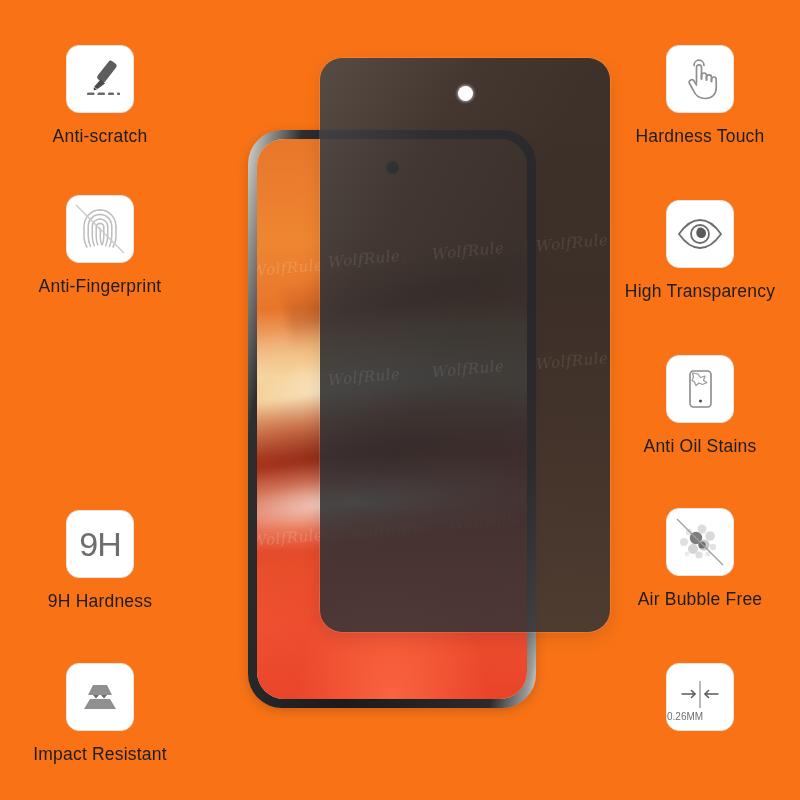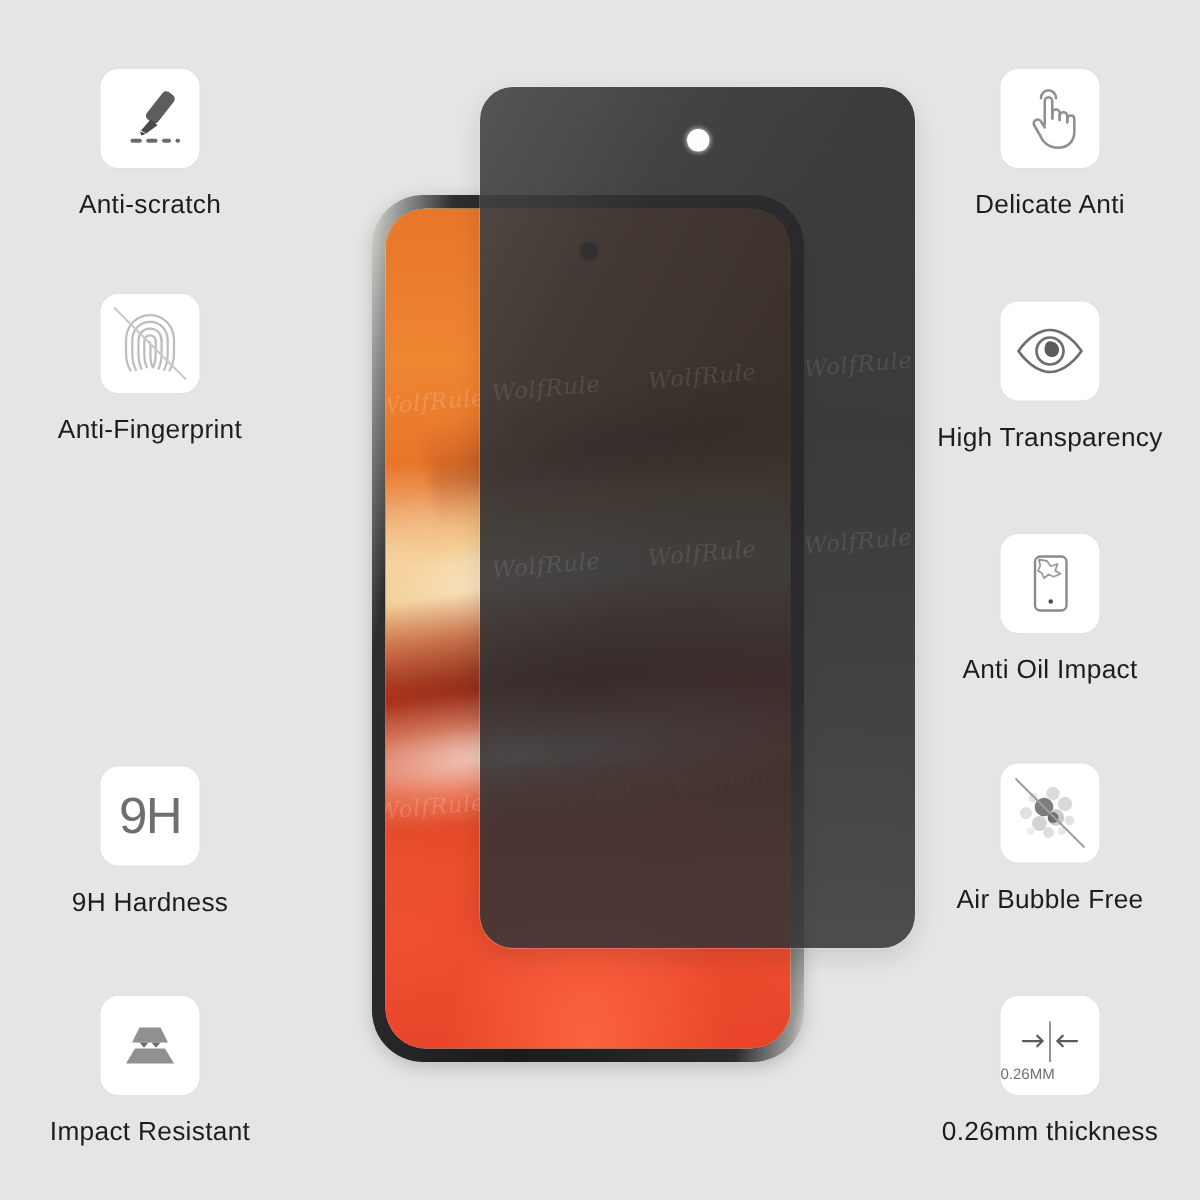--- a/index.html
+++ b/index.html
@@ -12,21 +12,21 @@
     height: 800px;
     font-family: "Liberation Sans", sans-serif;
     overflow: hidden;
     position: relative;
   }
 
   #stage {
     position: relative;
     width: 800px;
     height: 800px;
-    background: #e5e5e5;
+    background: #f97316;
     overflow: hidden;
   }
 
   
   .feature-col {
     position: absolute;
     top: 0;
     width: 200px;
     height: 800px;
   }
@@ -336,21 +336,21 @@
         <svg width="52" height="52" viewBox="0 0 52 52">
           <g fill="none" stroke="#8f8f8f" stroke-width="1.7" stroke-linecap="round" stroke-linejoin="round">
             <path d="M20,12.5 C20,9.5 22.2,7.2 25,7.2 C27.8,7.2 30,9.5 30,12.5"></path>
             <path d="M22.5,30 L22.5,14.5 C22.5,12.9 23.6,11.8 25,11.8 C26.4,11.8 27.5,12.9 27.5,14.5 L27.5,26"></path>
             <path d="M27.5,26 L27.5,22.5 C27.5,21.1 28.6,20 30,20 C31.4,20 32.5,21.1 32.5,22.5 L32.5,27"></path>
             <path d="M32.5,27 L32.5,24.3 C32.5,22.9 33.6,21.8 35,21.8 C36.4,21.8 37.5,22.9 37.5,24.3 L37.5,28.5"></path>
             <path d="M37.5,28.5 L37.5,26.5 C37.5,25.1 38.6,24 40,24 C41.4,24 42.2,25.1 42.2,26.5 L42.2,35 C42.2,41 38,45.5 31.5,45.5 C25,45.5 21,41.5 19.5,37.5 L15.5,30.5 C14.7,29 15.3,27.6 16.7,27 C18,26.4 19.4,26.9 20.2,28.2 L22.5,32"></path>
           </g>
         </svg>
       </div>
-      <div class="feature-label">Delicate Anti</div>
+      <div class="feature-label">Hardness Touch</div>
     </div>
 
     <div class="feature" style="top:200px">
       <div class="icon-box">
         <svg width="54" height="54" viewBox="0 0 54 54">
           <path d="M6,27 C13,17 21,13 27,13 C33,13 41,17 48,27 C41,37 33,41 27,41 C21,41 13,37 6,27 Z" fill="none" stroke="#6d6d6d" stroke-width="1.8" stroke-linejoin="round"></path>
           <circle cx="27" cy="27" r="9" fill="none" stroke="#6d6d6d" stroke-width="1.8"></circle>
           <path d="M27,20.5 C30.5,20.5 33,23 33,26.2 C33,29.4 30.5,31.5 27.5,31 C24.8,30.5 23,28 23.4,25 C23.8,22.2 25,20.5 27,20.5 Z" fill="#5c5c5c"></path>
         </svg>
       </div>
@@ -358,21 +358,21 @@
     </div>
 
     <div class="feature" style="top:355px">
       <div class="icon-box">
         <svg width="52" height="52" viewBox="0 0 52 52">
           <rect x="16" y="8" width="21" height="36" rx="3.5" fill="#ffffff" stroke="#8a8a8a" stroke-width="1.6"></rect>
           <circle cx="26.5" cy="38" r="1.5" fill="#4a4a4a"></circle>
           <path d="M18.5,10 L24,11 L26.5,14.5 L31,13 L29.5,17.5 L33,19.5 L28.5,21.5 L25,20 L22,22.5 L20.5,19 L18,17.5 L19.5,14 Z" fill="none" stroke="#9a9a9a" stroke-width="1.2" stroke-linejoin="round"></path>
         </svg>
       </div>
-      <div class="feature-label">Anti Oil Impact</div>
+      <div class="feature-label">Anti Oil Stains</div>
     </div>
 
     <div class="feature" style="top:508px">
       <div class="icon-box">
         <svg width="56" height="56" viewBox="0 0 56 56">
           <g>
             <circle cx="12" cy="28" r="4" fill="#e0e0e0"></circle>
             <circle cx="17" cy="18" r="3.2" fill="#e6e6e6"></circle>
             <circle cx="21" cy="35" r="5" fill="#d4d4d4"></circle>
             <circle cx="24" cy="24" r="6.2" fill="#7d7d7d"></circle>
@@ -397,21 +397,20 @@
           <line x1="31" y1="6" x2="31" y2="33" stroke="#8a8a8a" stroke-width="1.2"></line>
           <g stroke="#5a5a5a" stroke-width="1.5" fill="none" stroke-linecap="round" stroke-linejoin="round">
             <line x1="13" y1="19" x2="26" y2="19"></line>
             <polyline points="22.5,15.5 26,19 22.5,22.5"></polyline>
             <line x1="49" y1="19" x2="36" y2="19"></line>
             <polyline points="39.5,15.5 36,19 39.5,22.5"></polyline>
           </g>
         </svg>
         <span class="thickness-inner">0.26MM</span>
       </div>
-      <div class="feature-label">0.26mm thickness</div>
     </div>
   </div>
 
   <div id="phone-area">
 
     <div class="phone-body">
       <div class="phone-screen">
         <div class="wall-base"></div>
         <div class="wall-swirl-d"></div>
         <div class="wall-swirl-a"></div>

